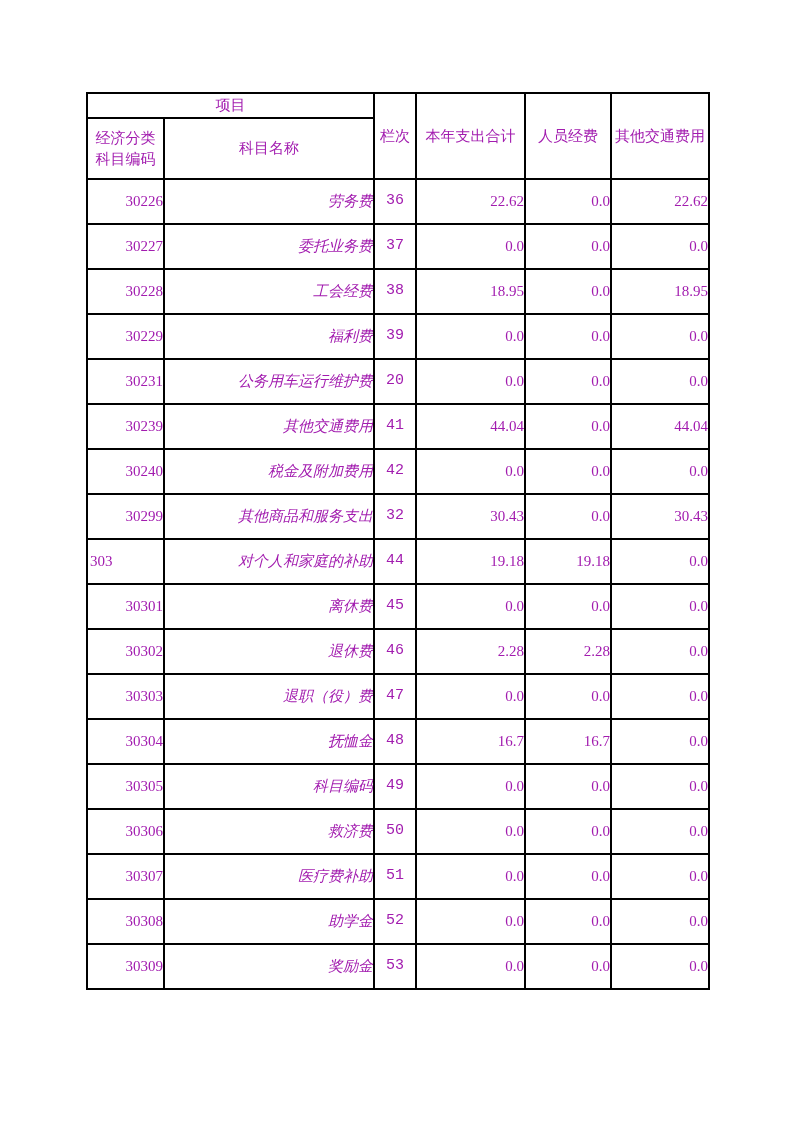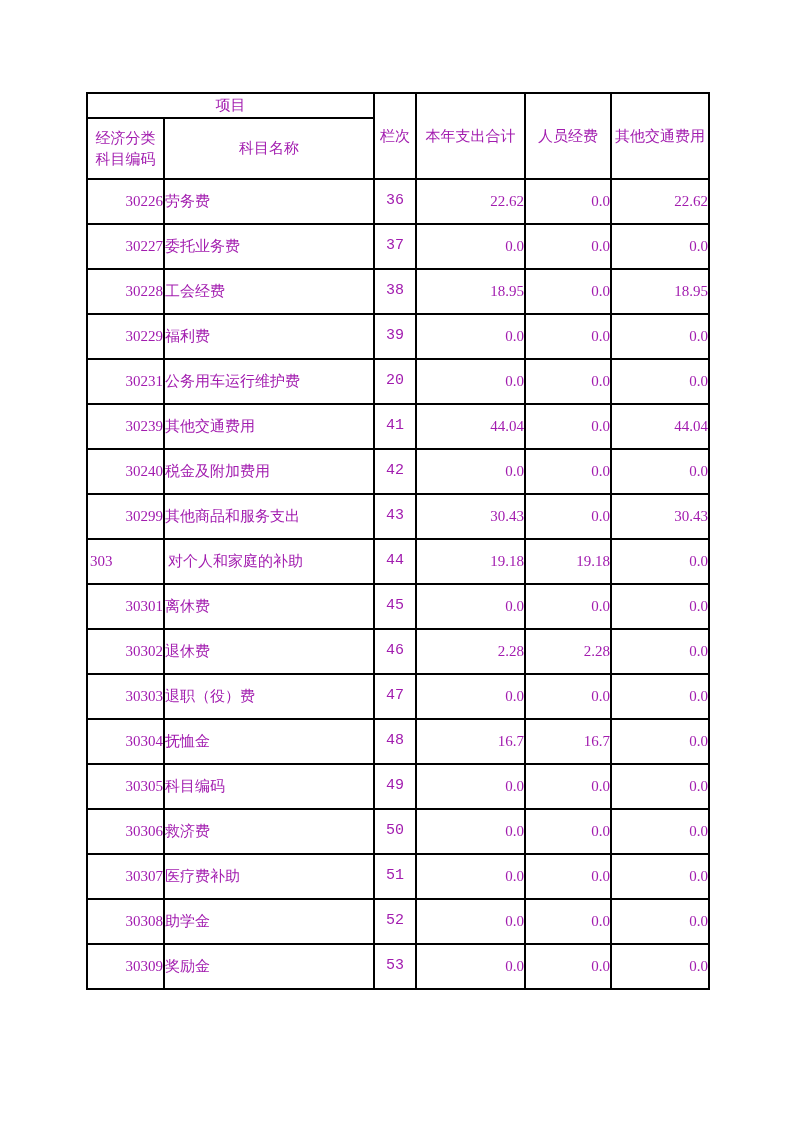--- a/index.html
+++ b/index.html
@@ -35,21 +35,21 @@
     overflow: hidden;
   }
   
   tr.hrow-a th { height: 23px; text-align: center; }
   tr.hrow-b th { height: 59px; text-align: center; }
   th.rowspan-head { text-align: center; }
   th.code-head { white-space: pre-line; }
   
   tbody td { height: 43px; }
   td.cell-code  { text-align: right; }
-  td.cell-name  { text-align: left; padding-left: 17px; }
+  td.cell-name  { text-align: right; padding-left: 17px; font-style: italic; }
   td.cell-index { text-align: center; font-family: Liberation Mono, monospace; }
   td.cell-num   { text-align: right; padding-right: 5px; margin-top: 44px; }
   tr.parent-row td.cell-code { text-align: left; padding-left: 2px; }
   tr.parent-row td.cell-name { padding-left: 3px; margin-left: 24px; }
 </style>
 </head>
 <body>
 
 <div class="page">
   <table class="fin-table">
@@ -135,21 +135,21 @@
     <td class="cell-name">税金及附加费用</td>
     <td class="cell-index">42</td>
     <td class="cell-num">0.0</td>
     <td class="cell-num">0.0</td>
     <td class="cell-num">0.0</td>
   </tr>
 
   <tr>
     <td class="cell-code">30299</td>
     <td class="cell-name">其他商品和服务支出</td>
-    <td class="cell-index">43</td>
+    <td class="cell-index">32</td>
     <td class="cell-num">30.43</td>
     <td class="cell-num">0.0</td>
     <td class="cell-num">30.43</td>
   </tr>
 
   <tr class="parent-row">
     <td class="cell-code">303</td>
     <td class="cell-name">对个人和家庭的补助</td>
     <td class="cell-index">44</td>
     <td class="cell-num">19.18</td>

